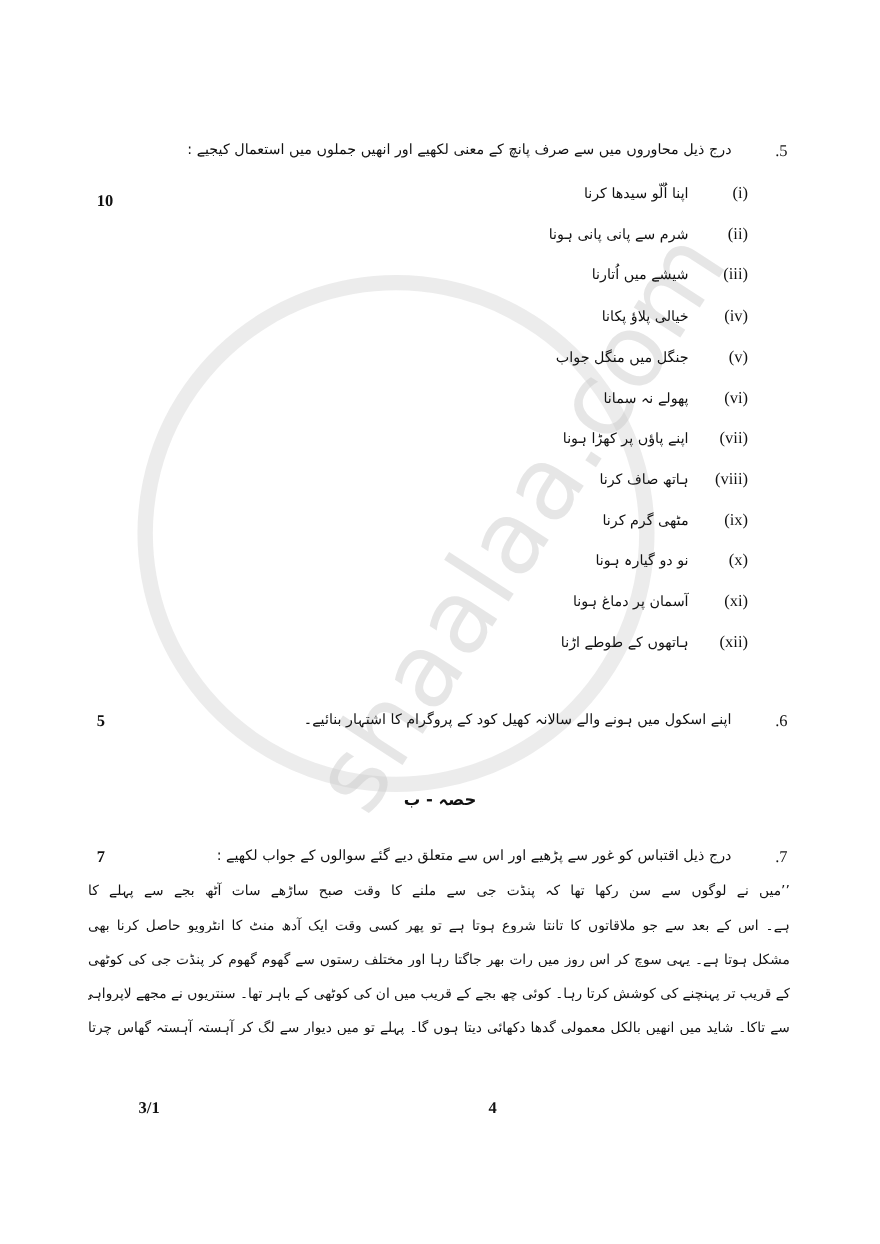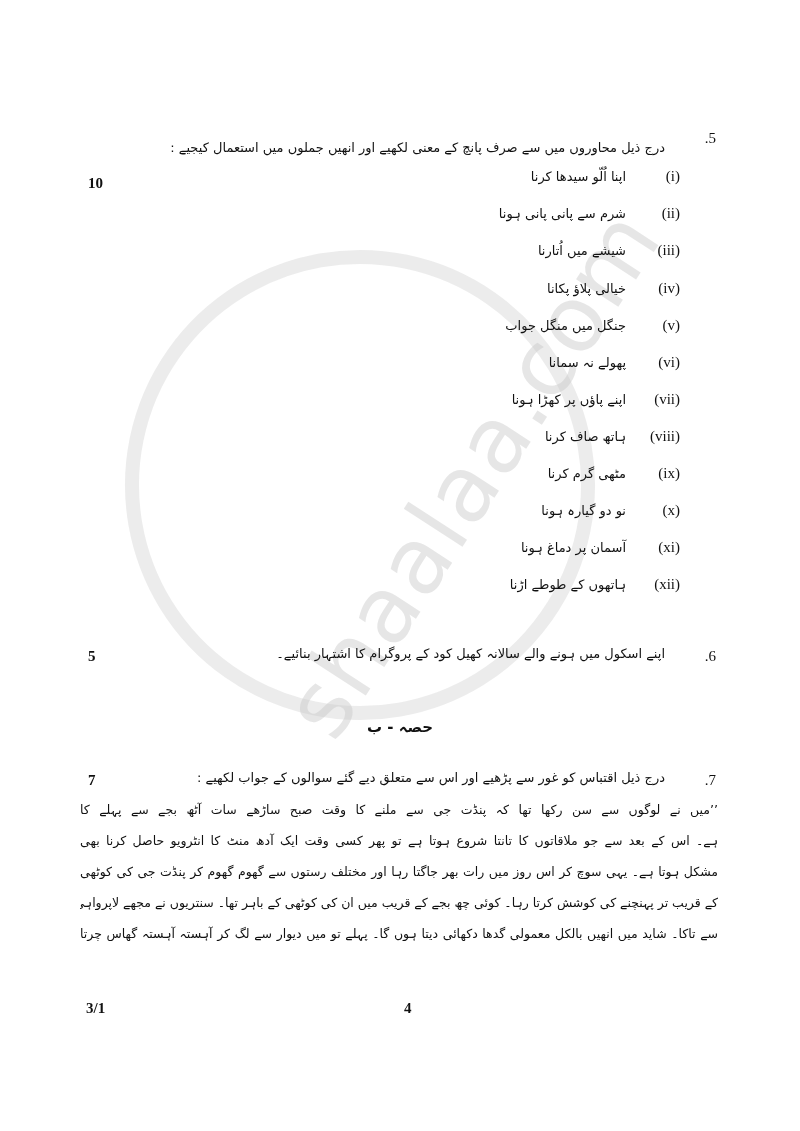--- a/index.html
+++ b/index.html
@@ -9,37 +9,37 @@
   .marks { font-family: "Liberation Serif", serif; font-weight: bold; font-size: 15px; }
   .qnum { font-family: "Liberation Serif", serif; font-size: 15px; }
   .urdu { direction: rtl; unicode-bidi: plaintext; font-family: "DejaVu Sans", sans-serif; white-space: nowrap; }
   .qtext { font-size: 13px; }
   .item { position: absolute; right: 120px; display: flex; flex-direction: row-reverse; align-items: center; gap: 10px; height: 24px; }
   .item .roman { font-family: "Liberation Serif", serif; font-size: 15px; width: 44px; text-align: right; direction: ltr; }
   .item .idiom { font-size: 13px; direction: rtl; white-space: nowrap; }
   .passage-line { position: absolute; right: 82px; width: 638px; font-size: 12.5px; direction: rtl;
                   text-align: justify; text-align-last: justify; white-space: nowrap; overflow: hidden; margin-left: 16px; }
   .section-heading { font-size: 15px; font-weight: bold; text-align: center; width: 800px; left: 0; }
-  .footer { font-family: "Liberation Serif", serif; font-weight: bold; font-size: 15px; }
+  .footer { font-family: "Liberation Serif", serif; font-weight: bold; font-size: 15px; margin-left: 40px; }
   .watermark-ring { position: absolute; left: 125px; top: 250px; width: 470px; height: 470px;
                     border: 14px solid rgba(200,200,200,0.35); border-radius: 50%; box-sizing: border-box;
                     transform: rotate(-10deg); pointer-events: none; }
   .watermark-text { position: absolute; left: 170px; top: 420px; font-family: "DejaVu Sans", sans-serif;
                     font-size: 92px; color: rgba(200,200,200,0.45); transform: rotate(-57deg);
                     transform-origin: center; pointer-events: none; white-space: nowrap; letter-spacing: 2px; }
 </style>
 </head>
 <body>
 
 <div class="watermark-ring"></div>
 <div class="watermark-text">shaalaa.com</div>
 
 <div class="abs marks" style="left:88px; top:130px;margin-top:45px;">10</div>
 <div class="abs qnum" style="right:84px; top:130px;">.5</div>
-<div class="abs urdu qtext" style="right:135px; top:140px;margin-left:19px;">درج ذیل محاوروں میں سے صرف پانچ کے معنی لکھیے اور انھیں جملوں میں استعمال کیجیے :</div>
+<div class="abs urdu qtext" style="right:135px; top:128px;margin-left:19px;">درج ذیل محاوروں میں سے صرف پانچ کے معنی لکھیے اور انھیں جملوں میں استعمال کیجیے :</div>
 
 <div>
   <div class="item" style="top:164px;">
     <span class="roman">(i)</span>
     <span class="idiom">اپنا اُلّو سیدھا کرنا</span>
   </div>
   <div class="item" style="top:201px;">
     <span class="roman">(ii)</span>
     <span class="idiom">شرم سے پانی پانی ہونا</span>
   </div>

